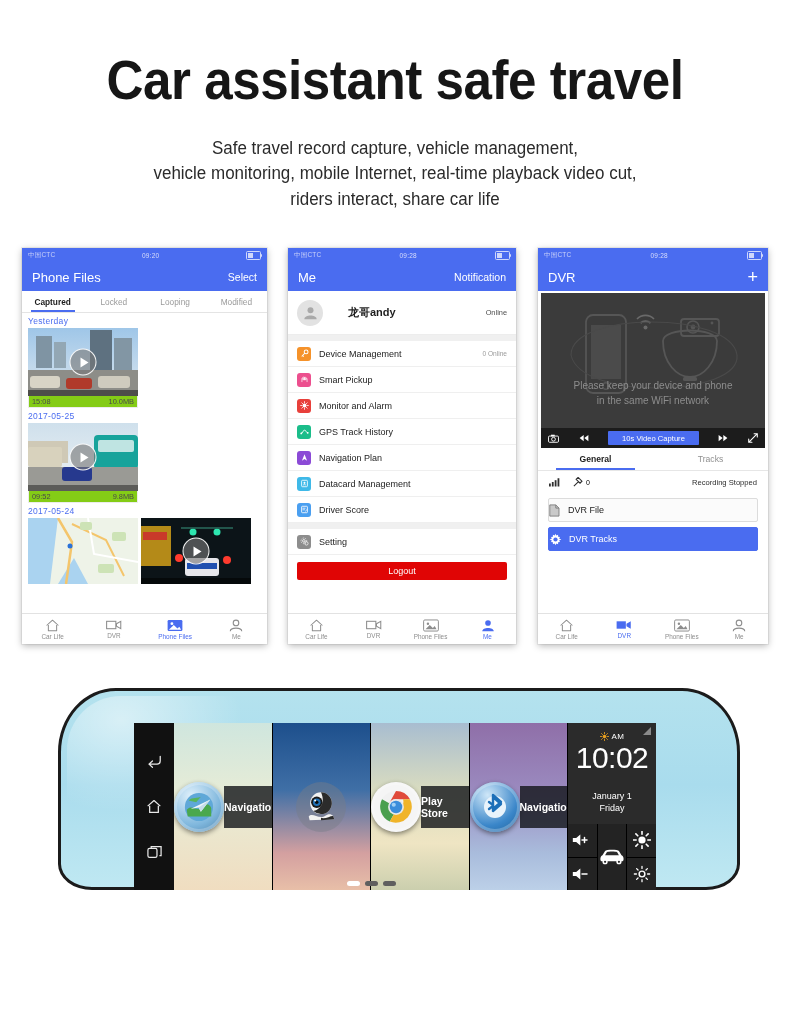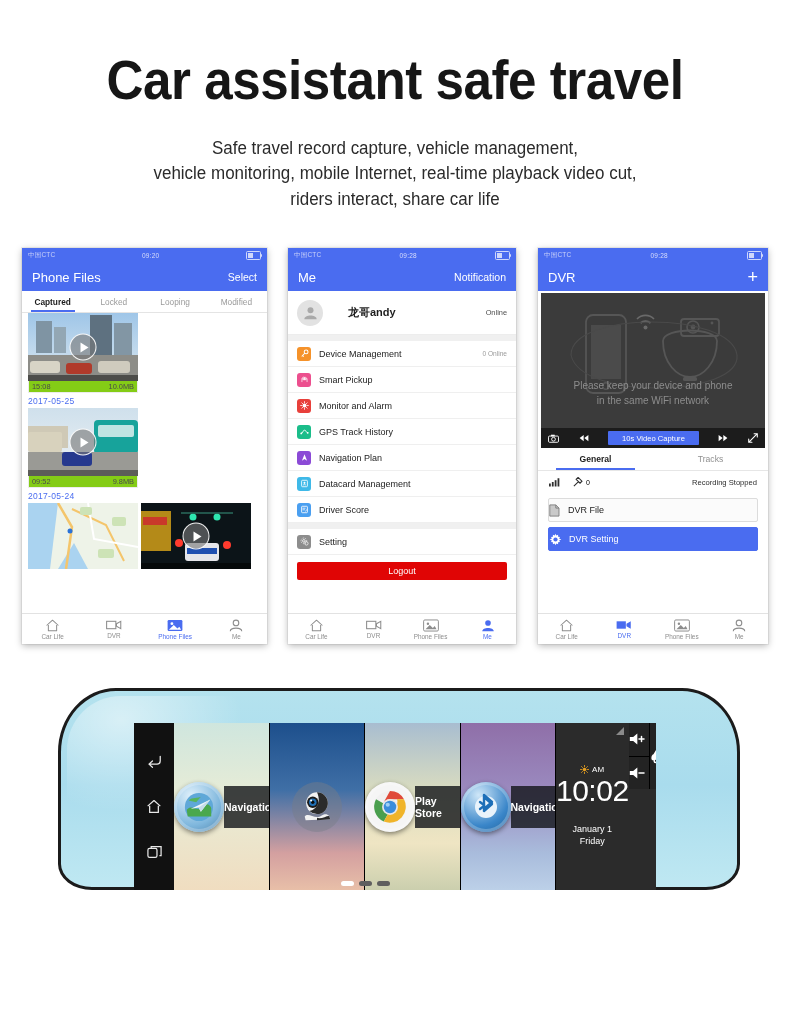--- a/index.html
+++ b/index.html
@@ -130,21 +130,21 @@
   .apptile{flex:1;position:relative;border-right:1px solid #000;display:flex;
     flex-direction:row;align-items:center;overflow:hidden;}
   .apptop{flex:1;width:100%;display:flex;align-items:center;justify-content:center;}
   .appbot{height:42px;width:100%;background:rgba(18,20,24,.80);display:flex;align-items:center;justify-content:center;}
   .applabel{color:#fff;font-size:10.5px;font-weight:700;}
   .appicon{width:50px;height:50px;border-radius:50%;display:flex;align-items:center;justify-content:center;
     box-shadow:0 2px 5px rgba(0,0,0,.45), inset 0 0 0 3px rgba(255,255,255,.25);}
   .dots{position:absolute;left:0;right:0;bottom:4px;display:flex;justify-content:center;gap:5px;}
   .dots i{width:13px;height:5px;border-radius:3px;background:#5f5f5f;display:block;}
   .dots i.on{background:#fff;}
-  .widgetcol{width:100px;background:#2b2b2b;display:flex;flex-direction:row;}
+  .widgetcol{width:88px;background:#2b2b2b;display:flex;flex-direction:column;}
   .clockbox{flex:1;position:relative;display:flex;flex-direction:column;align-items:center;justify-content:center;color:#fff;}
   .ampm{font-size:8px;letter-spacing:.4px;display:flex;align-items:center;gap:3px;margin-bottom:2px;}
   .clocktime{font-size:30px;font-weight:300;line-height:1;letter-spacing:-0.5px;}
   .clockdate{font-size:9px;text-align:center;line-height:1.3;margin-top:18px;}
   .signal-tri{position:absolute;right:5px;top:4px;width:0;height:0;
     border-left:8px solid transparent;border-bottom:8px solid #8a8a8a;}
   .ctrlgrid{height:66px;display:grid;grid-template-columns:1fr 1fr 1fr;grid-template-rows:1fr 1fr;gap:1px;background:#000;}
   .ctrlcell{background:#232323;display:flex;align-items:center;justify-content:center;color:#fff;}
   .ctrlcell.span2{grid-row:span 2;}
 
@@ -176,20 +176,21 @@
       <span class="nav-title">Phone Files</span>
       <span class="nav-action">Select</span>
     </div>
     <div class="tabrow">
       <div class="tab active">Captured</div>
       <div class="tab">Locked</div>
       <div class="tab">Looping</div>
       <div class="tab">Modified</div>
     </div>
 
+    <div class="datelabel">Yesterday</div>
     <div class="thumbwrap">
       <svg width="110" height="68" viewBox="0 0 110 68">
         <defs>
             <linearGradient id="skyA" x1="0" y1="0" x2="0" y2="1">
           <stop offset="0" stop-color="#9fc6e8"></stop>
               <stop offset="1" stop-color="#dbe7ef"></stop>
             </linearGradient>
           </defs>
         <rect width="110" height="68" fill="url(#skyA)"></rect>
         <rect x="8" y="8" width="16" height="32" fill="#7f94a3"></rect>
@@ -523,21 +524,21 @@
           <path d="M8.5 1 V5 H12.5" fill="none" stroke="#7a7a7a" stroke-width="1.1"></path>
         </svg>
       <span>DVR File</span>
     </div>
     <div class="bigbtn primary">
       <svg width="13" height="13" viewBox="0 0 16 16">
           <circle cx="8" cy="8" r="2.6" fill="none" stroke="#fff" stroke-width="1.6"></circle>
           <path d="M8 0.8 L9 3 L11.2 2.2 L11.2 4.6 L13.6 4.8 L12.4 6.8 L15.2 8 L12.4 9.2 L13.6 11.2 L11.2 11.4 L11.2 13.8 L9 13 L8 15.2 L7 13 L4.8 13.8 L4.8 11.4 L2.4 11.2 L3.6 9.2 L0.8 8 L3.6 6.8 L2.4 4.8 L4.8 4.6 L4.8 2.2 L7 3 Z" fill="#fff"></path>
           <circle cx="8" cy="8" r="2.6" fill="#4a6cf0"></circle>
         </svg>
-      <span>DVR Setting</span>
+      <span>DVR Tracks</span>
     </div>
 
     <div class="tabbar">
       <div class="tb">
         <svg width="15" height="13" viewBox="0 0 24 22">
             <path d="M2 11 L12 2 L22 11 M5 10 V20 H19 V10" fill="none" stroke="#8d8d8d" stroke-width="1.7" stroke-linejoin="round"></path>
           </svg>
         <span class="tb-label">Car Life</span>
       </div>
       <div class="tb active">

